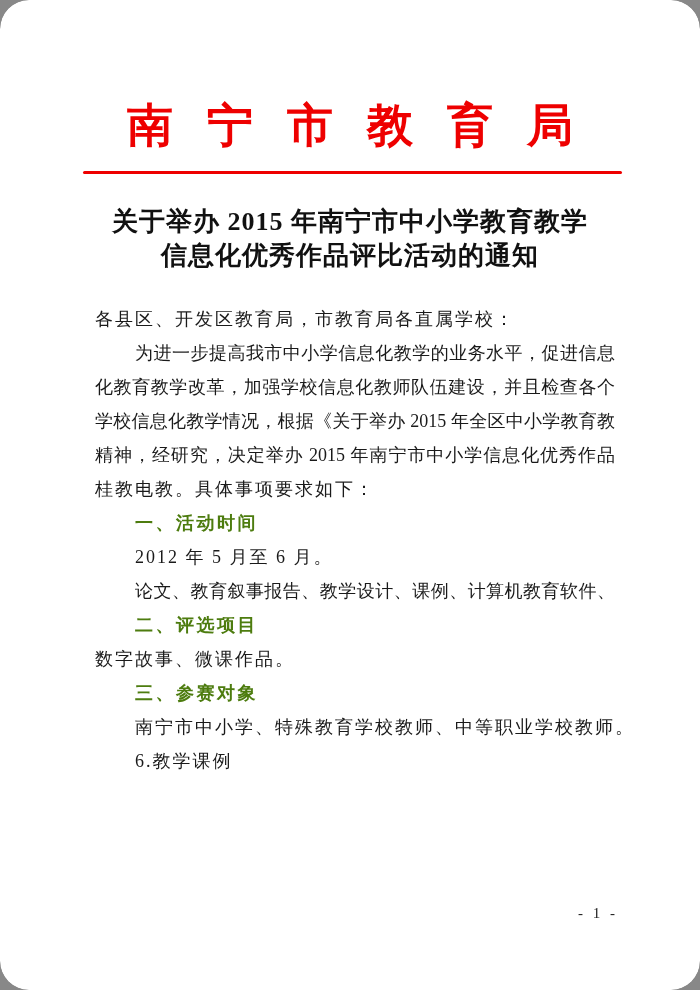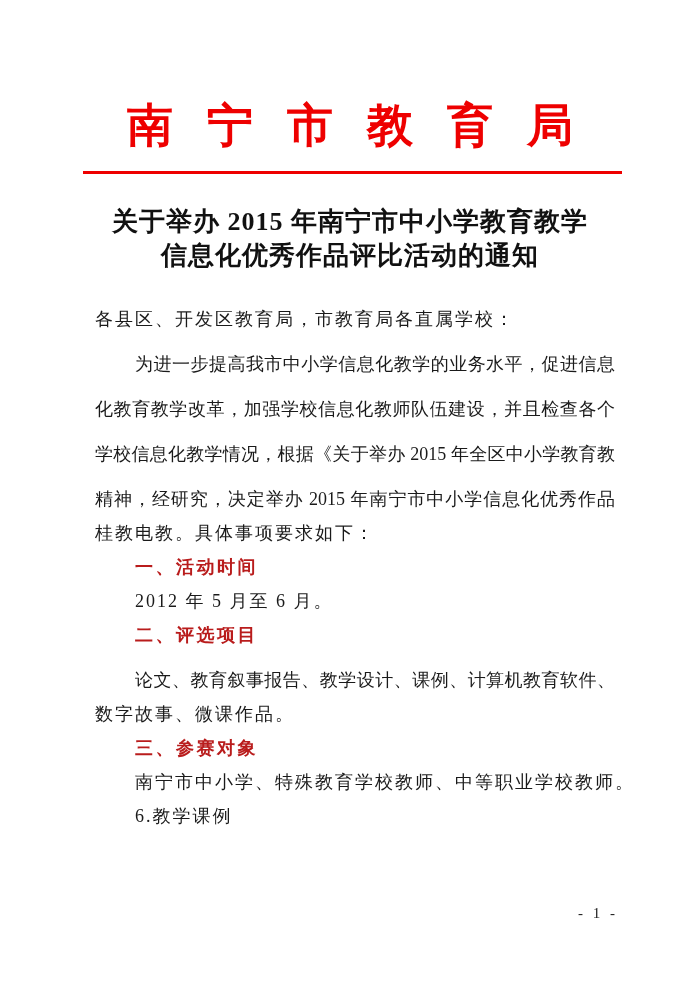--- a/index.html
+++ b/index.html
@@ -1,20 +1,20 @@
 <!DOCTYPE html>
 <html style="--red: #ee0000; --paper: #ffffff; --ink: #1a1a1a;"><head>
 <meta charset="utf-8">
 <style>
   :root {
     --red: #ee0000;
     --ink: #1a1a1a;
     --paper: #ffffff;
   }
-  * { margin: 0; padding: 0; box-sizing: border-box; }
+  * { margin: 0; padding: 0; box-sizing: border-box; border-radius: 29px; }
   html, body { background: #888; }
   .page {
     position: relative;
     width: 700px;
     height: 990px;
     margin: 0 auto;
     background: var(--paper);
     font-family: "Liberation Serif", "DejaVu Serif", serif;
     color: var(--ink);
     overflow: hidden;
@@ -69,27 +69,26 @@
     line-height: 34px;
     letter-spacing: 2px;
     white-space: nowrap;
   }
   .ind { padding-left: 40px; }
   .fill {
     letter-spacing: 0;
     white-space: normal;
     text-align: justify;
     text-align-last: justify;
-    margin-top: 11px;
   }
   .hd {
     font-weight: bold;
     font-family: "Liberation Sans", "DejaVu Sans", sans-serif;
     letter-spacing: 2.5px;
-    color: #b91c1c;
+    color: #4d7c0f;
   }
   
   .page-number {
     position: absolute;
     top: 903px;
     right: 82px;
     font-size: 15px;
     line-height: 20px;
     letter-spacing: 3px;
     color: #222;
@@ -112,22 +111,22 @@
 
   <div class="body-block">
     <div class="ln">各县区、开发区教育局，市教育局各直属学校：</div>
     <div class="ln ind fill">为进一步提高我市中小学信息化教学的业务水平，促进信息</div>
     <div class="ln fill">化教育教学改革，加强学校信息化教师队伍建设，并且检查各个</div>
     <div class="ln fill">学校信息化教学情况，根据《关于举办 2015 年全区中小学教育教</div>
     <div class="ln fill">精神，经研究，决定举办 2015 年南宁市中小学信息化优秀作品</div>
     <div class="ln">桂教电教。具体事项要求如下：</div>
     <div class="ln ind hd">一、活动时间</div>
     <div class="ln ind">2012 年 5 月至 6 月。</div>
+    <div class="ln ind fill">论文、教育叙事报告、教学设计、课例、计算机教育软件、</div>
     <div class="ln ind hd">二、评选项目</div>
-    <div class="ln ind fill">论文、教育叙事报告、教学设计、课例、计算机教育软件、</div>
     <div class="ln">数字故事、微课作品。</div>
     <div class="ln ind hd">三、参赛对象</div>
     <div class="ln ind">南宁市中小学、特殊教育学校教师、中等职业学校教师。</div>
     <div class="ln ind">6.教学课例</div>
   </div>
 
   <div class="page-number">- 1 -</div>
 
 </div>
 

